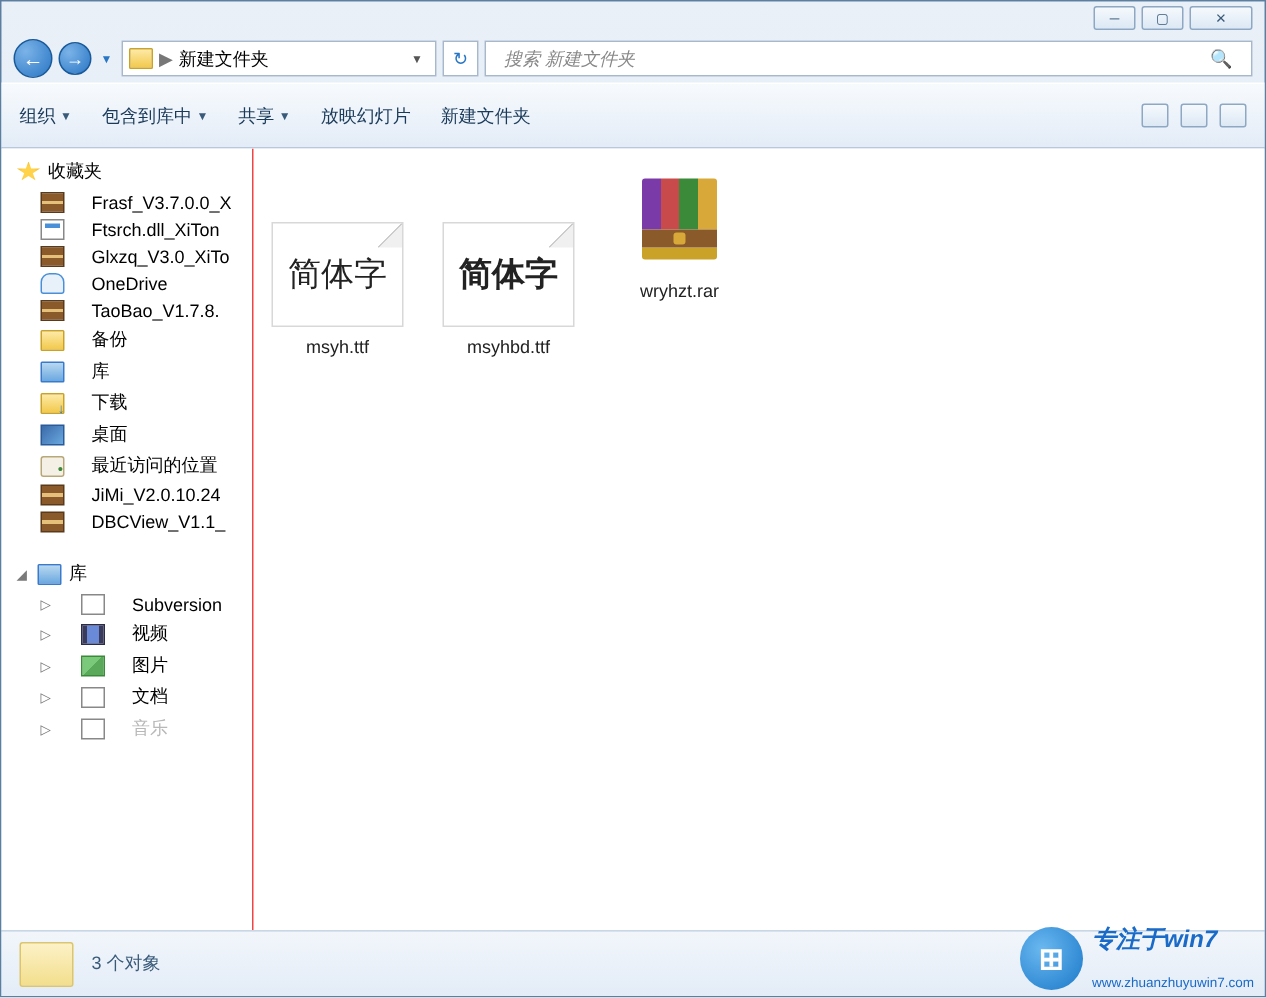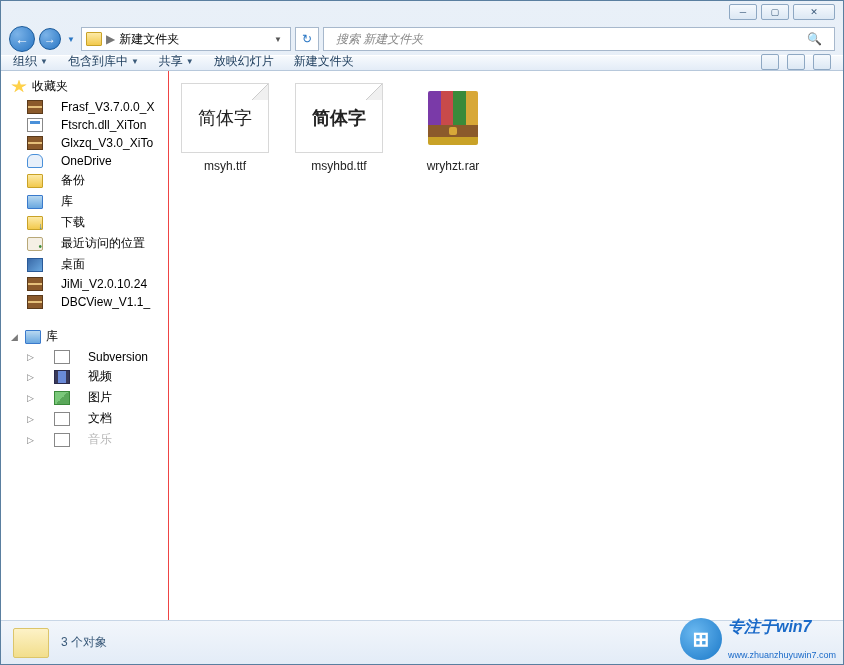--- a/index.html
+++ b/index.html
@@ -12,21 +12,21 @@
     .nav-back, .nav-fwd { width: 26px; height: 26px; border-radius: 50%; background: radial-gradient(circle at 30% 30%, #7bb3e8, #2976c4); border: 1px solid #1a5a9a; display: flex; align-items: center; justify-content: center; color: #fff; font-size: 14px; cursor: default; }
     .nav-fwd { width: 22px; height: 22px; font-size: 12px; }
     .nav-drop { width: 12px; height: 22px; display: flex; align-items: center; justify-content: center; color: #2976c4; font-size: 8px; cursor: default; }
     .address { flex: 0 0 210px; height: 24px; background: #fff; border: 1px solid #a7b8cc; display: flex; align-items: center; padding: 0 4px; font-size: 12px; gap: 4px; }
     .address .folder-icon { width: 16px; height: 14px; background: linear-gradient(to bottom, #fdeaa7, #f2c94c); border: 1px solid #c9a227; border-radius: 1px; }
     .address .crumb-sep { color: #777; }
     .address .crumb-drop { margin-left: auto; color: #555; font-size: 8px; padding: 0 4px; }
     .refresh { width: 24px; height: 24px; background: #fff; border: 1px solid #a7b8cc; display: flex; align-items: center; justify-content: center; color: #2976c4; font-size: 12px; }
     .search { flex: 1; height: 24px; background: #fff; border: 1px solid #a7b8cc; display: flex; align-items: center; padding: 0 12px; font-size: 12px; color: #888; font-style: italic; }
     .search .mag { margin-left: auto; color: #5a7fa0; font-style: normal; }
-    .toolbar { height: 16px; background: linear-gradient(to bottom, #f7fafd, #e3ecf7); border-top: 1px solid #fff; border-bottom: 1px solid #b7c8db; display: flex; align-items: flex-end; padding: 0 12px; gap: 20px; font-size: 12px; color: #1a3a5a; }
+    .toolbar { height: 44px; background: linear-gradient(to bottom, #f7fafd, #e3ecf7); border-top: 1px solid #fff; border-bottom: 1px solid #b7c8db; display: flex; align-items: center; padding: 0 12px; gap: 20px; font-size: 12px; color: #1a3a5a; }
     .tb-item { display: flex; align-items: center; gap: 3px; cursor: default; }
     .tb-drop { font-size: 8px; color: #3a5a7a; }
     .tb-right { margin-left: auto; display: flex; gap: 8px; }
     .tb-icon { width: 18px; height: 16px; border: 1px solid #8ea8c3; background: linear-gradient(to bottom, #f5f9fd, #dce8f4); border-radius: 2px; }
     .body { flex: 1; display: flex; background: #fff; overflow: hidden; }
     .sidebar { width: 168px; border-right: 1px solid #ef4444; overflow-y: auto; overflow-x: hidden; padding: 4px 0 4px 10px; font-size: 12px; }
     .sb-group-header { display: flex; align-items: center; gap: 5px; padding: 3px 0; cursor: default; }
     .sb-item { display: flex; align-items: center; gap: 18px; padding: 2px 0 2px 16px; white-space: nowrap; overflow: hidden; cursor: default; }
     .sb-item.last-visible { color: #b8b8b8; }
     .ico { width: 16px; height: 14px; flex-shrink: 0; display: inline-block; }
@@ -43,21 +43,21 @@
     .ico-recent { background: #f5f0e5; border: 1px solid #b8a878; border-radius: 2px; position: relative; }
     .ico-recent::after { content: "•"; color: #3a8a3a; position: absolute; right: 0; bottom: -2px; font-size: 10px; }
     .ico-svn { background: #fff; border: 1px solid #888; }
     .ico-video { background: linear-gradient(to right, #3a3a5a 0 20%, #6a8ad8 20% 80%, #3a3a5a 80%); border: 1px solid #2a2a4a; }
     .ico-pic { background: linear-gradient(135deg, #7ac87a 0 50%, #5aa85a 50%); border: 1px solid #3a8a3a; }
     .ico-doc { background: #fff; border: 1px solid #888; }
     .sb-tree-toggle { width: 9px; font-size: 9px; color: #7a7a7a; display: inline-block; }
     .content { flex: 1; padding: 12px 8px; display: flex; align-items: flex-start; gap: 18px; }
     .file-item { width: 96px; display: flex; flex-direction: column; align-items: center; gap: 6px; cursor: default; }
     .file-thumb { width: 88px; height: 70px; background: #fff; border: 1px solid #d8d8d8; display: flex; align-items: center; justify-content: center; position: relative; }
-    .file-thumb.font { font-size: 18px; font-weight: 500; color: #222; }
+    .file-thumb.font { font-size: 22px; font-weight: 500; color: #222; margin-top: 37px; }
     .file-thumb.font.bold { font-weight: 900; }
     .file-thumb .dogear { position: absolute; top: 0; right: 0; width: 16px; height: 16px; background: linear-gradient(135deg, transparent 0 48%, #ccc 48% 52%, #f0f0f0 52%); }
     .rar-thumb { width: 50px; height: 54px; display: flex; flex-direction: column; }
     .rar-thumb .books { flex: 1; background: linear-gradient(to right, #7a3aa8 0 25%, #c84a4a 25% 50%, #3a8a3a 50% 75%, #d8a838 75% 100%); border-radius: 2px 2px 0 0; }
     .rar-thumb .belt { height: 12px; background: #8b5a2b; position: relative; }
     .rar-thumb .belt::after { content: ""; position: absolute; left: 50%; top: 2px; transform: translateX(-50%); width: 8px; height: 8px; background: #d8a838; border-radius: 2px; }
     .rar-thumb .base { height: 8px; background: #c9a227; border-radius: 0 0 2px 2px; }
     .file-name { font-size: 12px; color: #222; text-align: left; }
     .statusbar { height: 44px; background: linear-gradient(to bottom, #f2f6fb, #e3ecf7); border-top: 1px solid #c8d6e6; display: flex; align-items: center; padding: 0 12px; gap: 12px; font-size: 12px; color: #3a5a7a; }
     .statusbar .big-folder { width: 36px; height: 30px; background: linear-gradient(to bottom, #fdf2c7, #f2de8c); border: 1px solid #dcc56a; border-radius: 2px; }
@@ -150,38 +150,42 @@
         </div>
         <div class="sb-item">
           <span class="ico ico-rar"></span>
           <span>Glxzq_V3.0_XiTo</span>
         </div>
         <div class="sb-item">
           <span class="ico ico-cloud"></span>
           <span>OneDrive</span>
         </div>
         <div class="sb-item">
+          <span class="ico ico-rar"></span>
+          <span>TaoBao_V1.7.8.</span>
+        </div>
+        <div class="sb-item">
           <span class="ico ico-folder"></span>
           <span>备份</span>
         </div>
         <div class="sb-item">
           <span class="ico ico-lib"></span>
           <span>库</span>
         </div>
         <div class="sb-item">
           <span class="ico ico-download"></span>
           <span>下载</span>
         </div>
         <div class="sb-item">
+          <span class="ico ico-desk"></span>
+          <span>桌面</span>
+        </div>
+        <div class="sb-item">
           <span class="ico ico-recent"></span>
           <span>最近访问的位置</span>
-        </div>
-        <div class="sb-item">
-          <span class="ico ico-desk"></span>
-          <span>桌面</span>
         </div>
         <div class="sb-item">
           <span class="ico ico-rar"></span>
           <span>JiMi_V2.0.10.24</span>
         </div>
         <div class="sb-item">
           <span class="ico ico-rar"></span>
           <span>DBCView_V1.1_</span>
         </div>
         <div style="height: 14px;"></div>

